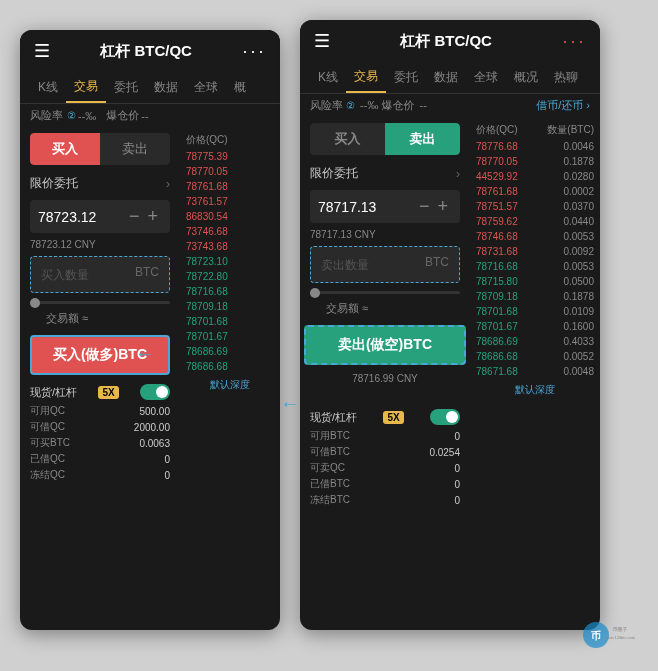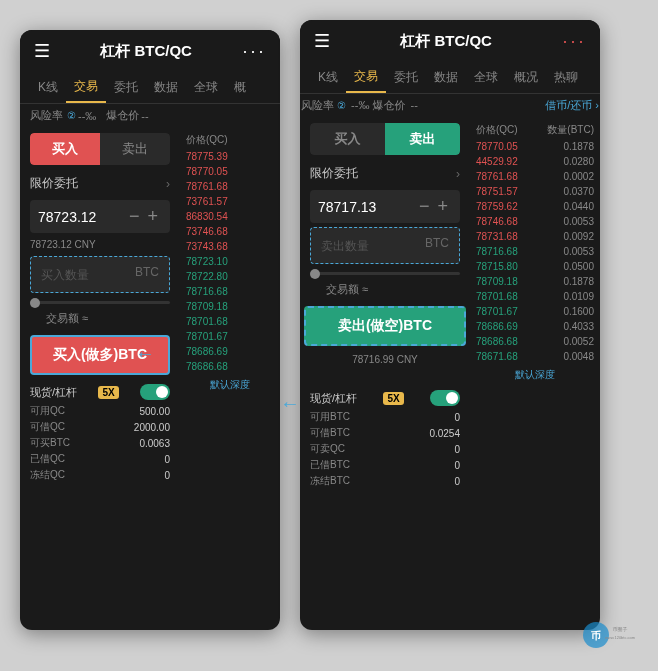--- a/index.html
+++ b/index.html
@@ -83,21 +83,21 @@
     .sub-bar .pct {
       color: #888;
       margin-right: 10px;
     }
     .sub-bar .position {
       color: #888;
     }
     .sub-bar-right {
       display: flex;
       align-items: center;
-      padding: 4px 1px;
+      padding: 4px 10px;
       background: #1a1a1a;
       font-size: 11px;
       color: #888;
       justify-content: space-between;
       gap: 19px;
     }
     .sub-bar-right .coin-link {
       color: #4aa8d8;
       font-size: 11px;
       margin-left: 12px;
@@ -504,20 +504,21 @@
       <div class="order-type-row">
         <span>限价委托</span>
         <span class="arrow">›</span>
       </div>
 
       <div class="price-input-row">
         <span class="price-val">78717.13</span>
         <span class="minus">−</span>
         <span class="plus">+</span>
       </div>
+      <div class="hint-text">78717.13 CNY</div>
 
       <div class="qty-input-box">
         <span class="placeholder">卖出数量</span>
         <span class="unit">BTC</span>
       </div>
 
       <div class="slider-row">
         <div class="slider-bar"></div>
       </div>
 
@@ -555,20 +556,24 @@
         <span class="val">0</span>
       </div>
     </div>
 
     <div style="width:130px;">
       <div class="ob-header">
         <span>价格(QC)</span>
         <span>数量(BTC)</span>
       </div>
 
+      <div class="ob-row">
+          <span class="ob-price">78776.68</span>
+          <span class="ob-qty">0.0046</span>
+        </div>
       <div class="ob-row">
           <span class="ob-price">78770.05</span>
           <span class="ob-qty">0.1878</span>
         </div>
       <div class="ob-row">
           <span class="ob-price">44529.92</span>
           <span class="ob-qty">0.0280</span>
         </div>
       <div class="ob-row">
           <span class="ob-price">78761.68</span>

